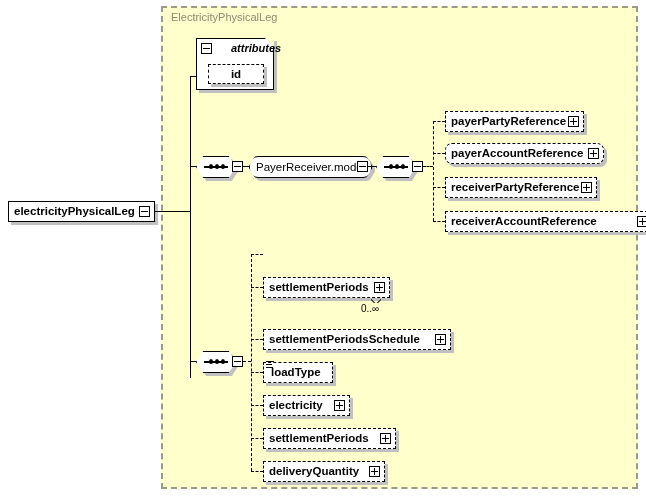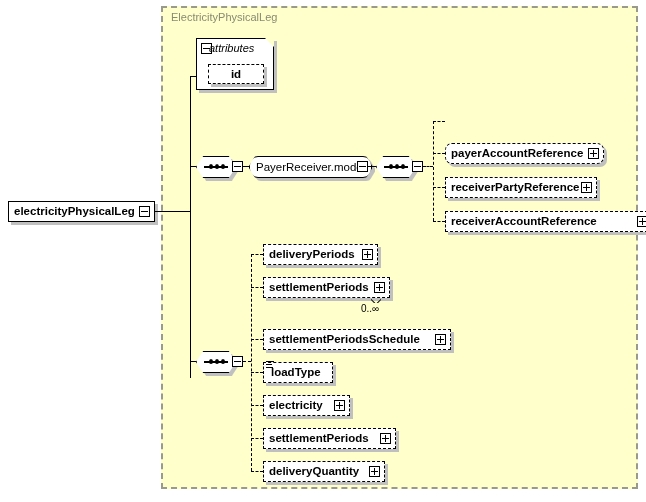--- a/index.html
+++ b/index.html
@@ -289,21 +289,21 @@
   <div class="line v" style="left:190px; top:166px; height:212px;"></div>
   <div class="line h" style="left:190px; top:166px; width:13px;"></div>
   <div class="line h" style="left:190px; top:361px; width:13px;"></div>
 
   <div class="line v" style="left:190px; top:76px; height:90px;"></div>
   <div class="line h" style="left:190px; top:76px; width:7px;"></div>
 
   <div class="attr-box">
     <span class="tab-notch"></span>
     <span class="ctrl" style="left:4px; top:4px;"></span>
-    <span class="attr-header" style="left:12px; top:3px;">attributes</span>
+    <span class="attr-header" style="left:34px; top:3px;font-weight:bold;">attributes</span>
   </div>
   <div class="attr-item">
     <span>id</span>
   </div>
 
   <div class="seq-wrap" style="left:196px; top:156px;">
     <div class="seq"></div>
     <div class="seq-dots">
       <span class="seq-dot" style="left:5px;"></span>
       <span class="seq-dot" style="left:11px;"></span>
@@ -331,20 +331,24 @@
   </div>
   <span class="ctrl" style="left:412px; top:161px;"></span>
 
   <div class="dline h" style="left:423px; top:166px; width:10px;"></div>
   <div class="dline v" style="left:433px; top:121px; height:100px;"></div>
   <div class="dline h" style="left:433px; top:121px; width:12px;"></div>
   <div class="dline h" style="left:433px; top:153px; width:12px;"></div>
   <div class="dline h" style="left:433px; top:187px; width:12px;"></div>
   <div class="dline h" style="left:433px; top:221px; width:12px;"></div>
 
+  <div class="node dashed" style="left:445px; top:111px; width:139px;">
+    <span>payerPartyReference</span>
+    <span class="ctrl plus" style="right:4px; top:4px;"></span>
+  </div>
 
   <div class="node dashed" style="left:445px; top:143px; width:159px;border-radius:7px;">
     <span>payerAccountReference</span>
     <span class="ctrl plus" style="right:4px; top:4px;"></span>
   </div>
 
   <div class="node dashed" style="left:445px; top:177px; width:152px;">
     <span>receiverPartyReference</span>
     <span class="ctrl plus" style="right:4px; top:4px;"></span>
   </div>
@@ -367,24 +371,20 @@
   <div class="dline h" style="left:243px; top:361px; width:8px;"></div>
   <div class="dline v" style="left:251px; top:254px; height:217px;"></div>
   <div class="dline h" style="left:251px; top:254px; width:12px;"></div>
   <div class="dline h" style="left:251px; top:287px; width:12px;"></div>
   <div class="dline h" style="left:251px; top:339px; width:12px;"></div>
   <div class="dline h" style="left:251px; top:372px; width:12px;"></div>
   <div class="dline h" style="left:251px; top:405px; width:12px;"></div>
   <div class="dline h" style="left:251px; top:438px; width:12px;"></div>
   <div class="dline h" style="left:251px; top:471px; width:12px;"></div>
 
-  <div class="node dashed" style="left:263px; top:244px; width:115px;">
-    <span>deliveryPeriods</span>
-    <span class="ctrl plus" style="right:4px; top:4px;"></span>
-  </div>
 
   <div class="node dashed" style="left:263px; top:277px; width:127px;">
     <span>settlementPeriods</span>
     <span class="ctrl plus" style="right:4px; top:4px;"></span>
   </div>
   <div class="repeat-notch" style="left:371px; top:297px;"></div>
   <div class="occurs" style="left:361px; top:303px;">0..∞</div>
 
   <div class="node dashed" style="left:263px; top:329px; width:188px;">
     <span>settlementPeriodsSchedule</span>

